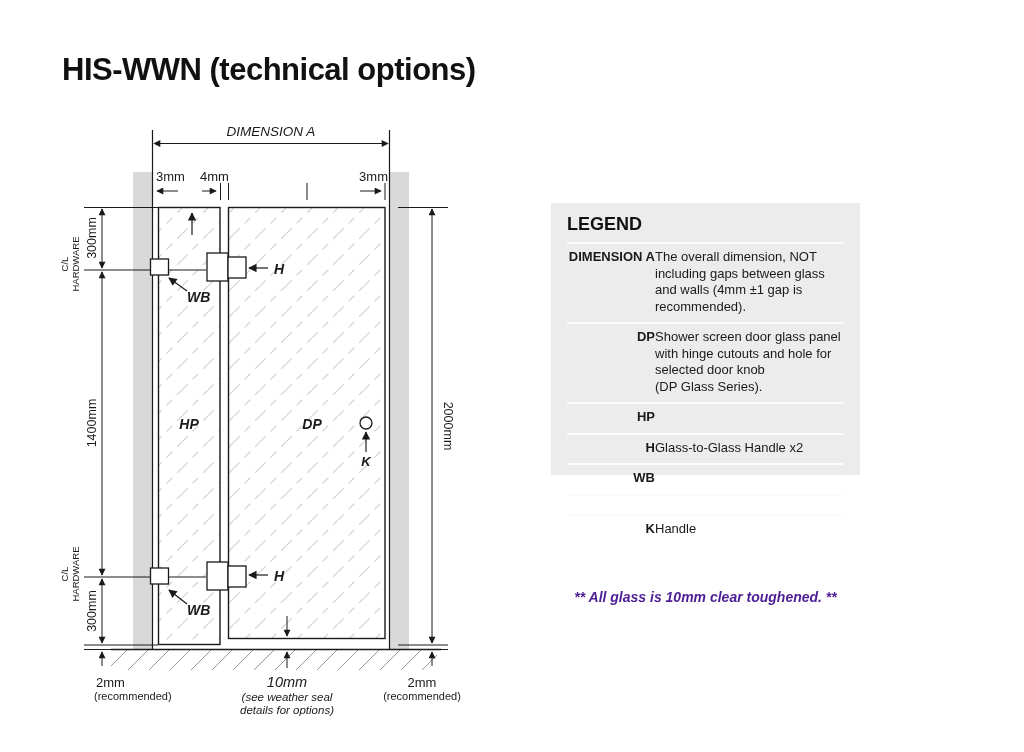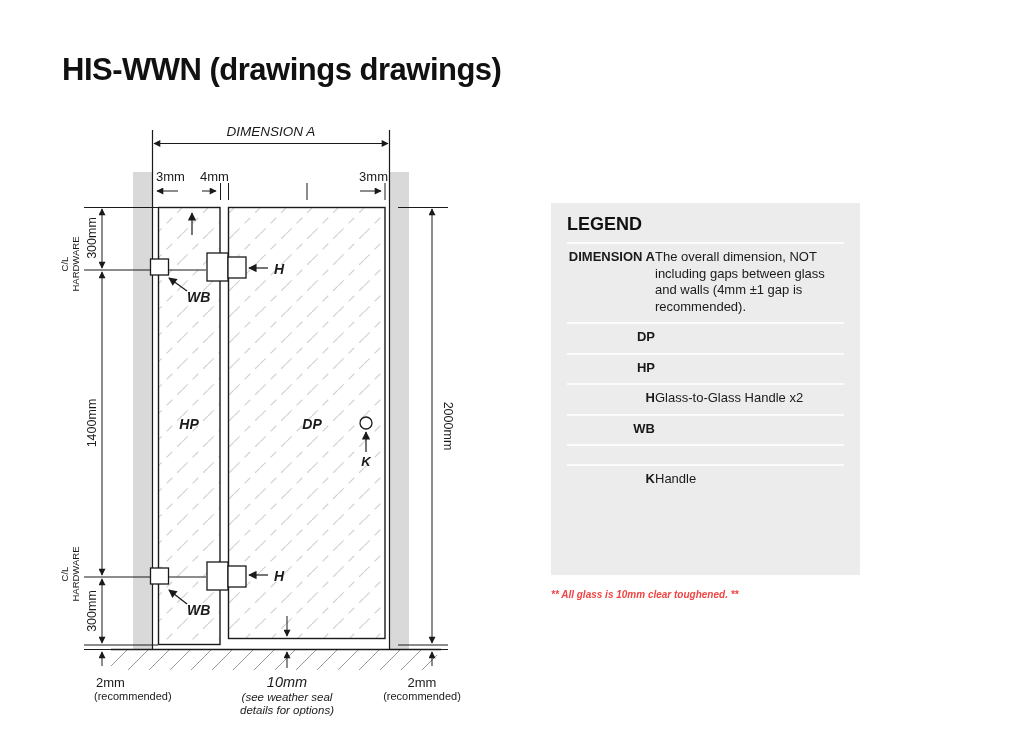--- a/index.html
+++ b/index.html
@@ -12,37 +12,37 @@
   svg.draw text{fill:#1a1a1a;}
   .t-dim   {font-size:13px;}
   .t-dim-i {font-size:13.5px;font-style:italic;}
   .t-rot   {font-size:12.5px;}
   .t-cl    {font-size:9.5px;}
   .t-part  {font-size:14px;font-weight:bold;font-style:italic;}
   .t-note  {font-size:11px;}
   .t-note-i{font-size:11.5px;font-style:italic;}
   .t-mid-i {font-size:14.5px;font-style:italic;}
 
-  .legend-panel{position:absolute;left:551px;top:203px;width:309px;height:372px;
+  .legend-panel{position:absolute;left:551px;top:203px;width:309px;height:272px;
                 background:#ececec;box-sizing:border-box;padding:0 16px;}
   .legend-heading{font-size:18px;font-weight:bold;padding:11px 0 7px 0;color:#111;}
   .legend-row{display:flex;border-top:2px solid #fbfbfb;padding:5px 0 7px 0;}
   .legend-row.empty{height:18px;padding:0;}
   .legend-label{width:88px;flex:0 0 88px;text-align:right;font-weight:bold;
                 font-size:13px;line-height:16.5px;white-space:pre;}
   .legend-desc{font-size:13px;line-height:16.5px;white-space:pre;}
-  .legend-footnote{position:absolute;left:551px;top:589px;width:309px;
-                   font-size:10px;font-style:italic;font-weight:bold;color:#ef4444;}
+  .legend-footnote{position:absolute;left:551px;top:589px;width:309px;text-align:center;
+                   font-size:14px;font-style:italic;font-weight:bold;color:#4c1d95;}
 </style>
 </head>
 <body>
 
 <div id="stage">
 
-  <div class="page-title">HIS-WWN (drawings drawings)</div>
+  <div class="page-title">HIS-WWN (technical options)</div>
 
   <svg class="draw" viewBox="0 0 1024 752">
     <defs>
       <marker id="ah" viewBox="0 0 10 10" refX="9" refY="5" markerWidth="9" markerHeight="7" orient="auto-start-reverse">
         <path d="M0,0 L10,5 L0,10 z" fill="#1a1a1a"></path>
       </marker>
       <pattern id="glassHatch" width="26" height="26" patternUnits="userSpaceOnUse">
         <line x1="0" y1="26" x2="26" y2="0" stroke="#d2d2d2" stroke-width="1.2" stroke-dasharray="8 7"></line>
       </pattern>
       <pattern id="floorHatch" width="21" height="21" patternUnits="userSpaceOnUse">
@@ -155,20 +155,24 @@
     <div class="legend-heading">LEGEND</div>
     <div class="legend-row">
       <div class="legend-label">DIMENSION A</div>
       <div class="legend-desc">The overall dimension, NOT
 including gaps between glass
 and walls (4mm ±1 gap is
 recommended).</div>
     </div>
     <div class="legend-row">
       <div class="legend-label">DP</div>
+      <div class="legend-desc">Shower screen door glass panel
+with hinge cutouts and hole for
+selected door knob
+(DP Glass Series).</div>
     </div>
     <div class="legend-row">
       <div class="legend-label">HP</div>
     </div>
     <div class="legend-row">
       <div class="legend-label">H</div>
       <div class="legend-desc">Glass-to-Glass Handle x2</div>
     </div>
     <div class="legend-row">
       <div class="legend-label">WB</div>

